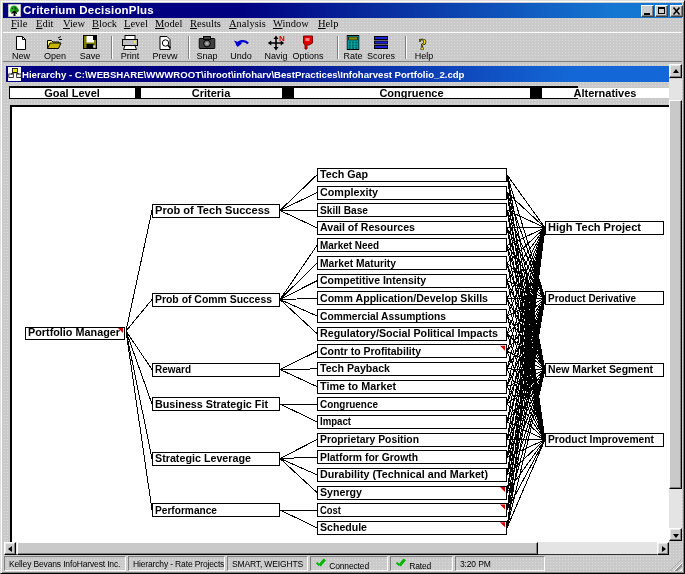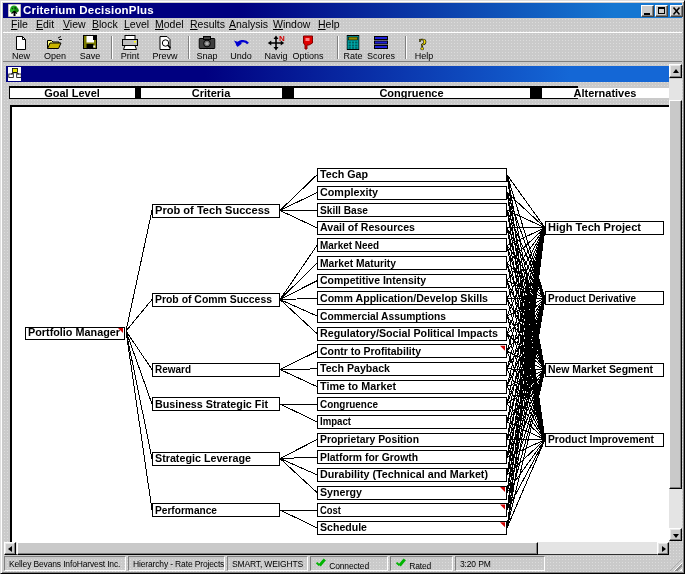--- a/index.html
+++ b/index.html
@@ -11,21 +11,21 @@
   box-shadow: inset 1px 1px 0 #fff, inset -1px -1px 0 #808080; }
 
 .titlebar { left:3px; top:3px; width:679px; height:15px;
   background: linear-gradient(90deg,#000080 0%,#000080 35%,#1577d2 90%,#1577d2 100%); padding-left: 41px; }
 .title-text { position:absolute; left:20px; top:1px; color:#fff; font-size:11.5px; font-weight:bold; letter-spacing:0.2px; }
 .tbtn { position:absolute; top:1.5px; width:13px; height:12px; background:#cccccc;
   border-top:1px solid #fff; border-left:1px solid #fff; border-right:1px solid #404040; border-bottom:1px solid #404040;
   box-shadow: inset -1px -1px 0 #808080; }
 
 .menubar { left:3px; top:17.5px; width:679px; height:13px; font-size:10.5px; color:#000; }
-.menubar span { position:absolute; top:0; }
+.menubar span { position:absolute; top:0;font-family:Liberation Serif, serif; }
 u.k { text-decoration:underline; }
 
 .toolbar { left:3px; top:32px; width:679px; height:30px;
   border-top:1px solid #fff; border-bottom:1px solid #808080; }
 .tb { position:absolute; text-align:center; font-size:9px; color:#000; width:34px; }
 .tb .lbl { position:absolute; top:18px; width:100%; }
 .tb svg { position:absolute; top:2px; left:50%; transform:translateX(-50%); }
 .tsep { position:absolute; top:3px; height:23px; width:2px; border-left:1px solid #808080; border-right:1px solid #fff; }
 
 .doctitle { left:6px; top:66px; width:663px; height:16px;
@@ -205,20 +205,21 @@
 <div class="tsep" style="left:402px"></div>
 </div>
 <div class="abs doctitle">
   <svg style="position:absolute;left:2px;top:1px" width="13" height="14">
     <rect x="0" y="0" width="14" height="14" fill="#fff"></rect>
     <rect x="4.5" y="1.5" width="5" height="4" fill="#e8e800" stroke="#000" stroke-width="0.8"></rect>
     <rect x="0.8" y="7" width="4.5" height="3.5" fill="#fff" stroke="#000" stroke-width="0.8"></rect>
     <rect x="8.7" y="7" width="4.5" height="3.5" fill="#fff" stroke="#000" stroke-width="0.8"></rect>
     <path d="M7 5.5 L3 7 M7 5.5 L11 7" stroke="#000" stroke-width="0.8" fill="none"></path>
   </svg>
+  <div class="txt">Hierarchy - C:\WEBSHARE\WWWROOT\ihroot\infoharv\BestPractices\Infoharvest Portfolio_2.cdp</div>
 </div>
 <div class="abs hdr">
   <div class="hcell" style="left:0.5px; width:125px;">Goal Level</div>
   <div class="hcell" style="left:131.5px; width:141px;">Criteria</div>
   <div class="hcell" style="left:284.5px; width:236px;">Congruence</div>
   <div class="hcell" style="left:532.5px; width:127px;">Alternatives</div>
 </div>
 <div class="abs canvas">
 <svg width="659" height="437" style="position:absolute;left:0;top:0" shape-rendering="crispEdges">
 <g stroke="#000" stroke-width="1" shape-rendering="crispEdges">

